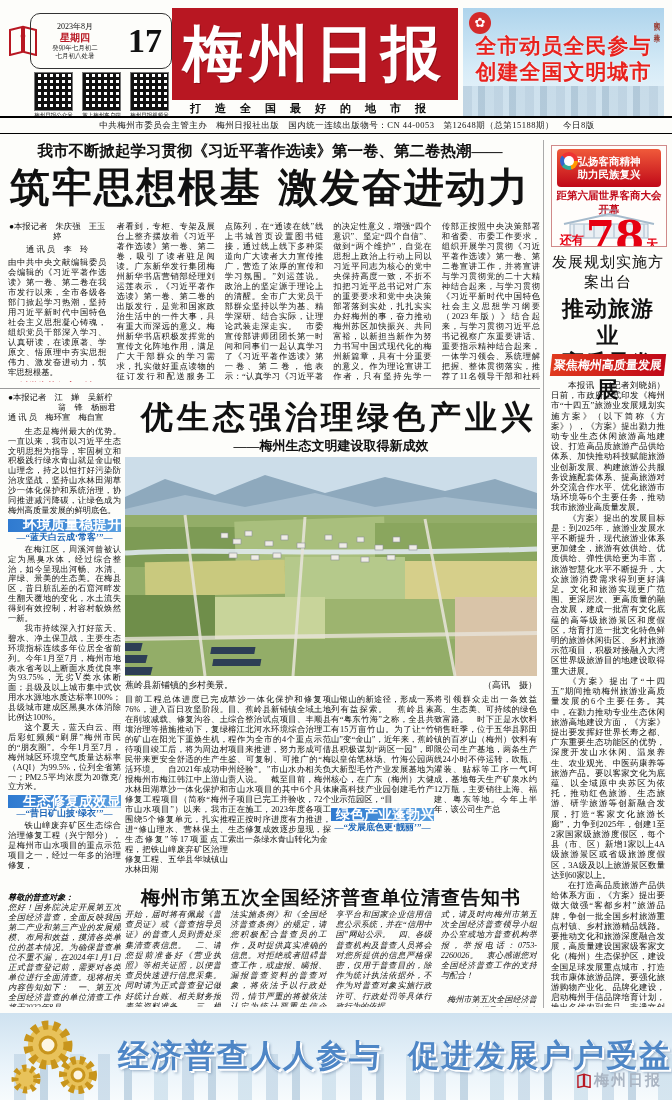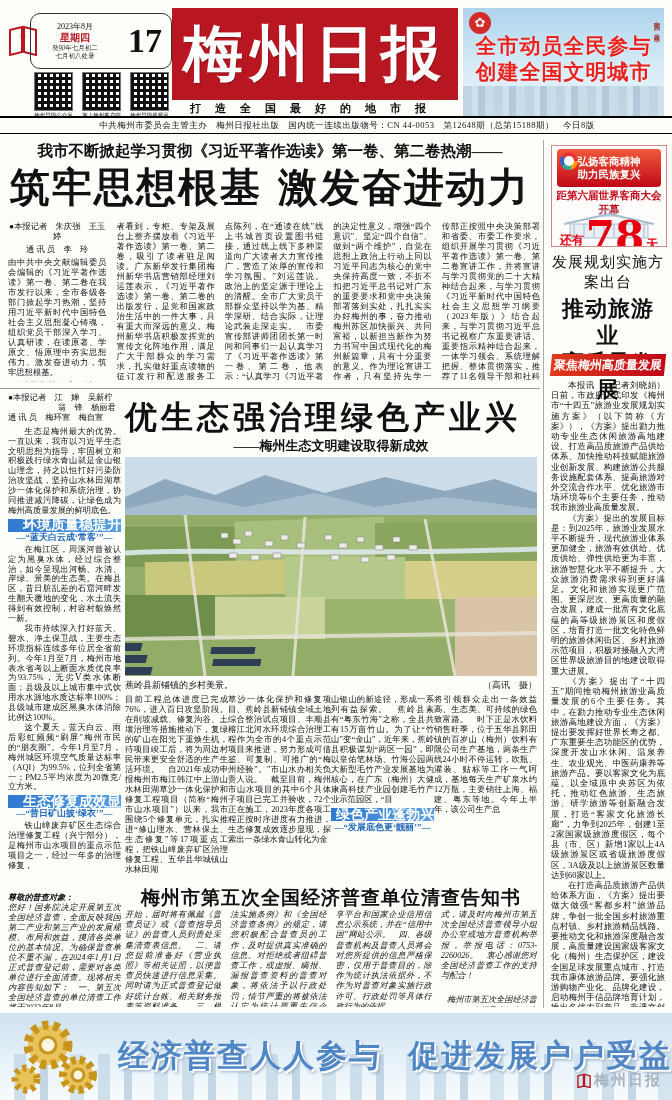--- a/index.html
+++ b/index.html
@@ -63,21 +63,21 @@
   .sb-badge{top:354px;background:linear-gradient(90deg,#e03a1e,#c00818);color:#fff;font-weight:bold;font-size:12px;
             text-align:center;padding:2.5px 0;transform:skewX(-6deg);}
   .sb-body{top:380px;height:627px;font-size:8.5px;line-height:10.2px;text-align:justify;overflow:hidden;}
   .sb-body p{margin:0;text-indent:2em;}
   
   .f-left{left:8px;top:393px;width:113px;height:490px;font-size:8.3px;line-height:9.9px;text-align:justify;overflow:hidden;}
   .f-left p{margin:0;text-indent:2em;}
   .f-byline{font-size:8.3px;margin-bottom:4px;}
   .bluesub1{background:linear-gradient(90deg,#2f7ad0,#5aa0e0);color:#fff;font-weight:bold;font-size:14px;text-align:right;padding:1.5px 0;margin:3px 0 1px;}
   .bluesub2{color:#1d66b8;font-weight:bold;font-size:9px;text-align:center;margin-bottom:2px;}
-  .f-title{left:125px;top:396px;width:412px;text-align:left;font-size:32px;font-weight:900;letter-spacing:4px;font-family:"DejaVu Serif",serif;}
+  .f-title{left:125px;top:396px;width:412px;text-align:right;font-size:32px;font-weight:900;letter-spacing:4px;font-family:"DejaVu Serif",serif;}
   .f-subtitle{left:125px;top:437px;width:412px;text-align:center;font-size:13px;font-weight:bold;}
   .photo{left:125px;top:457px;width:412px;height:219px;overflow:hidden;background:#9db46f;}
   .capt{left:125px;top:679px;width:412px;display:flex;justify-content:space-between;font-size:9px;}
   .f-cols{left:125px;top:695px;width:412px;height:187px;display:flex;overflow:hidden;}
   .fcol{flex:1;font-size:8.3px;line-height:10px;text-align:justify;overflow:hidden;}
   
   .n-left{left:8px;top:893px;width:113px;height:114px;font-size:8.2px;line-height:10px;text-align:justify;overflow:hidden;
           font-style:italic;font-family:"Liberation Serif",serif;}
   .n-title{left:125px;top:885px;width:412px;text-align:center;font-size:19px;font-weight:900;letter-spacing:1px;font-family:"DejaVu Serif",serif;}
   .n-cols{left:125px;top:910px;width:412px;height:97px;display:flex;gap:9px;overflow:hidden;}

